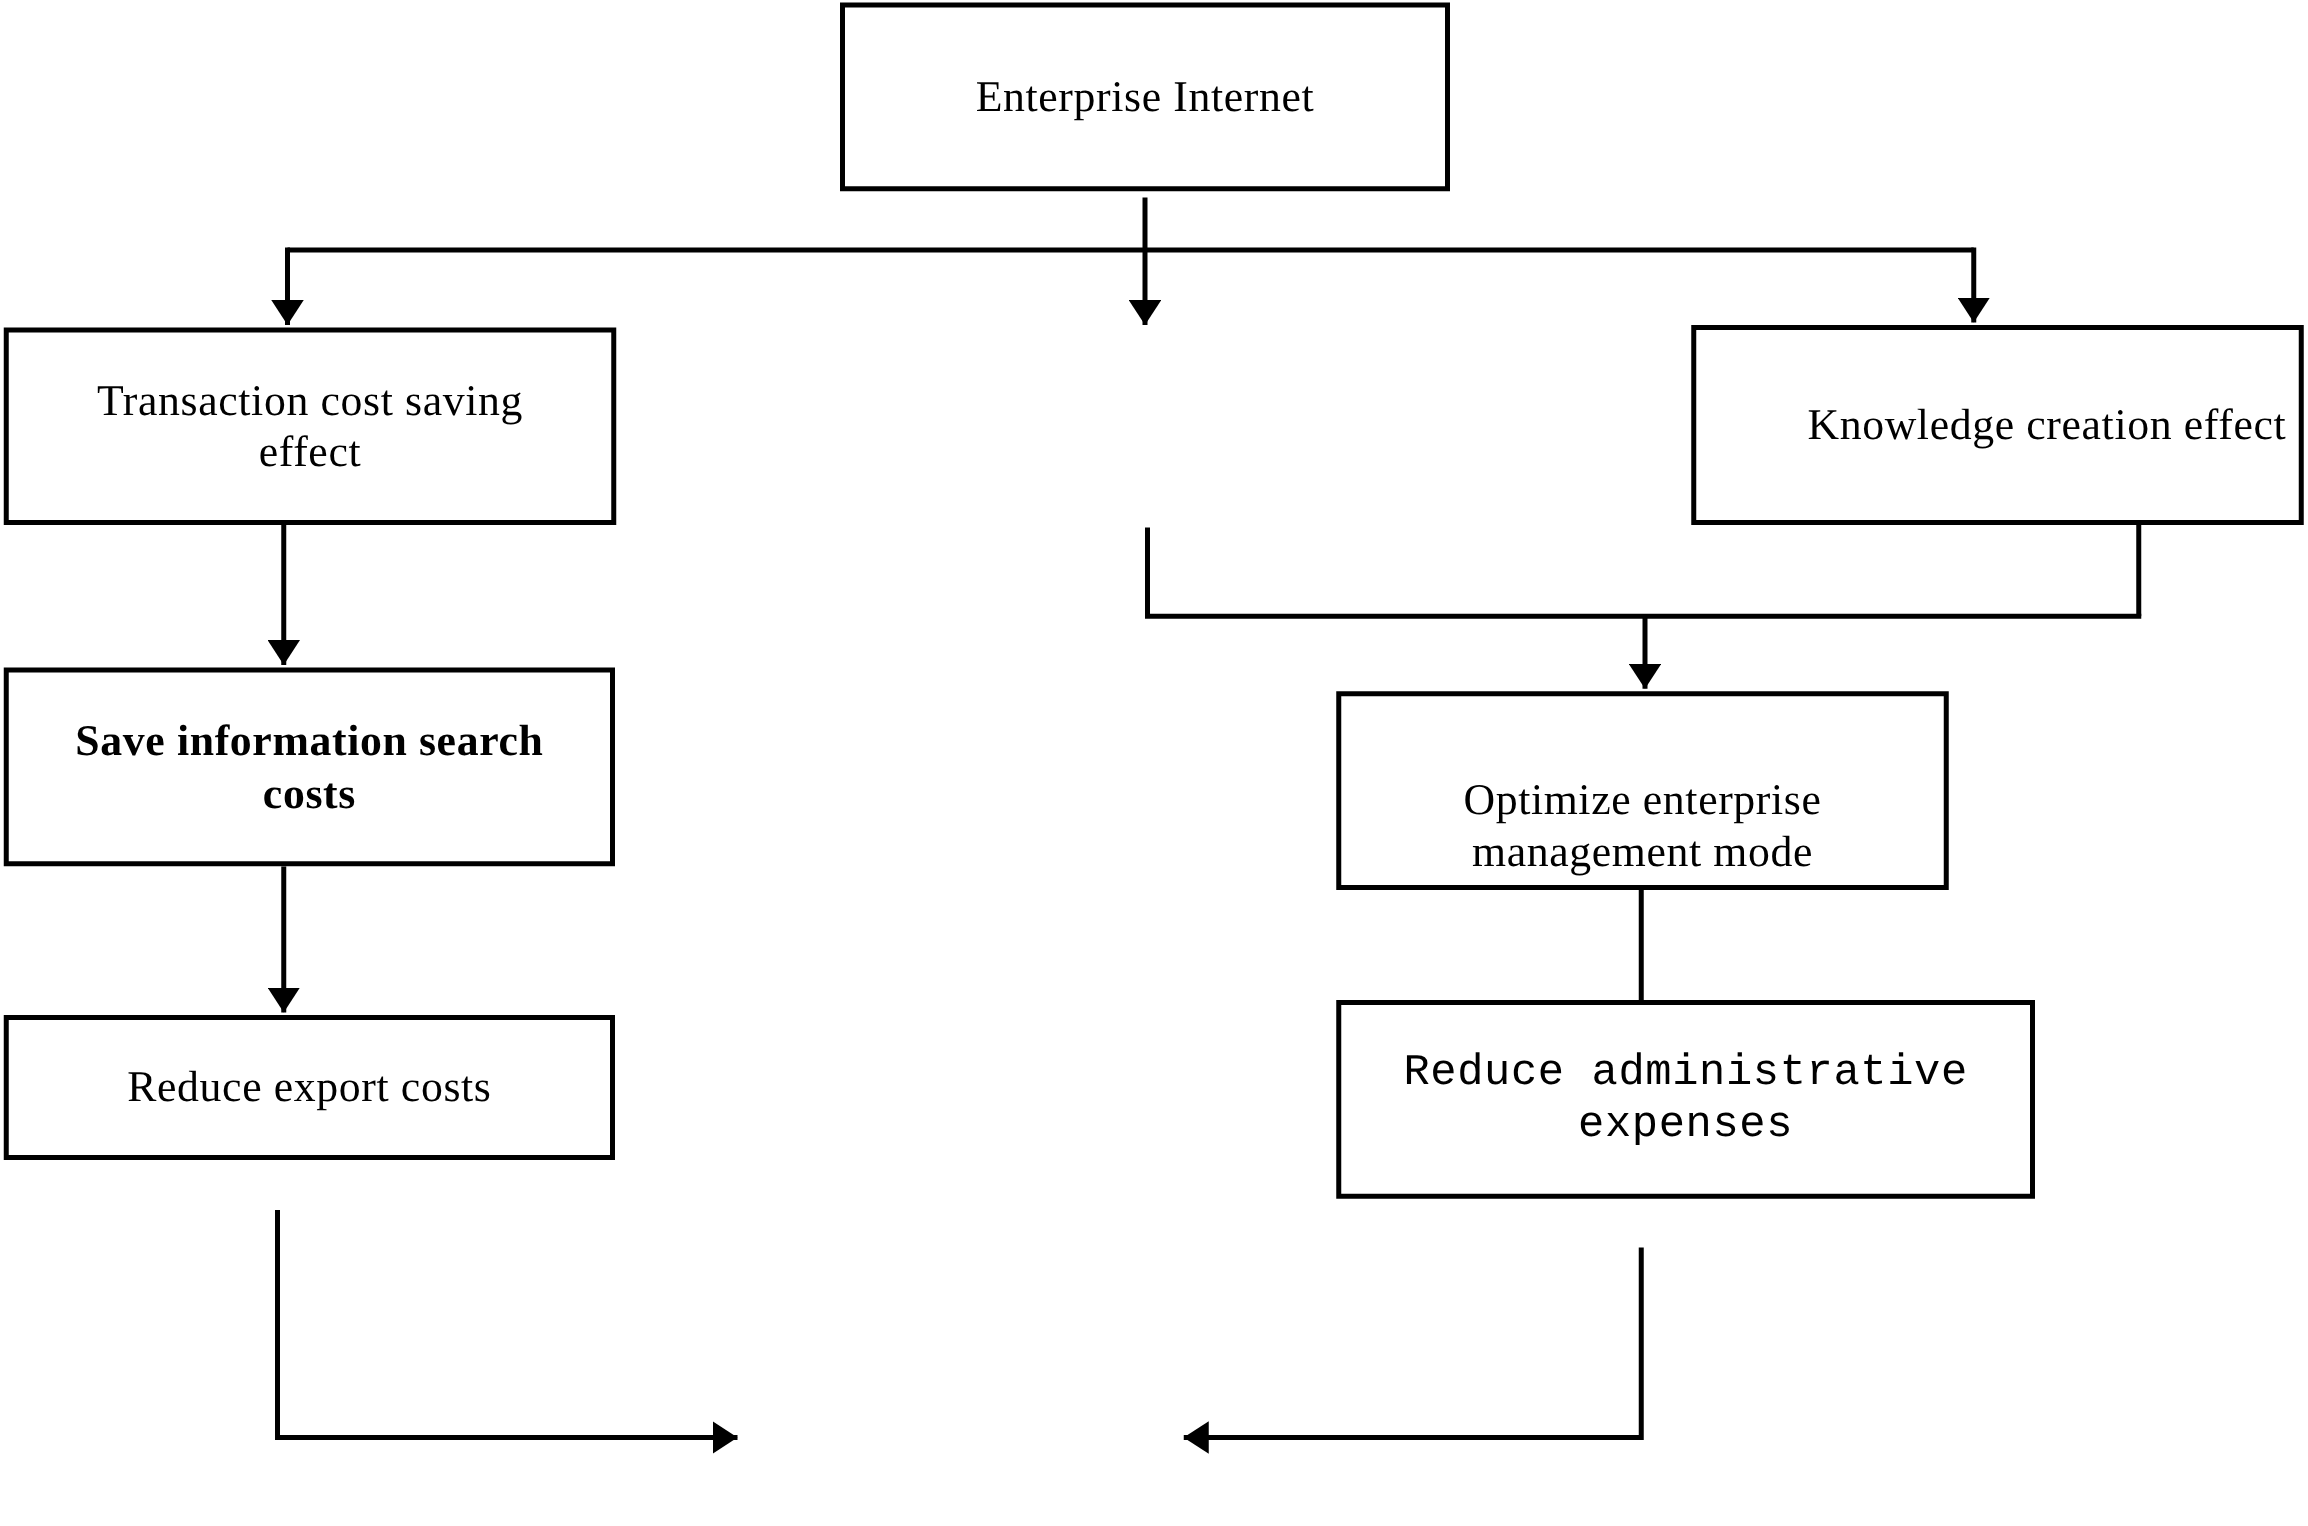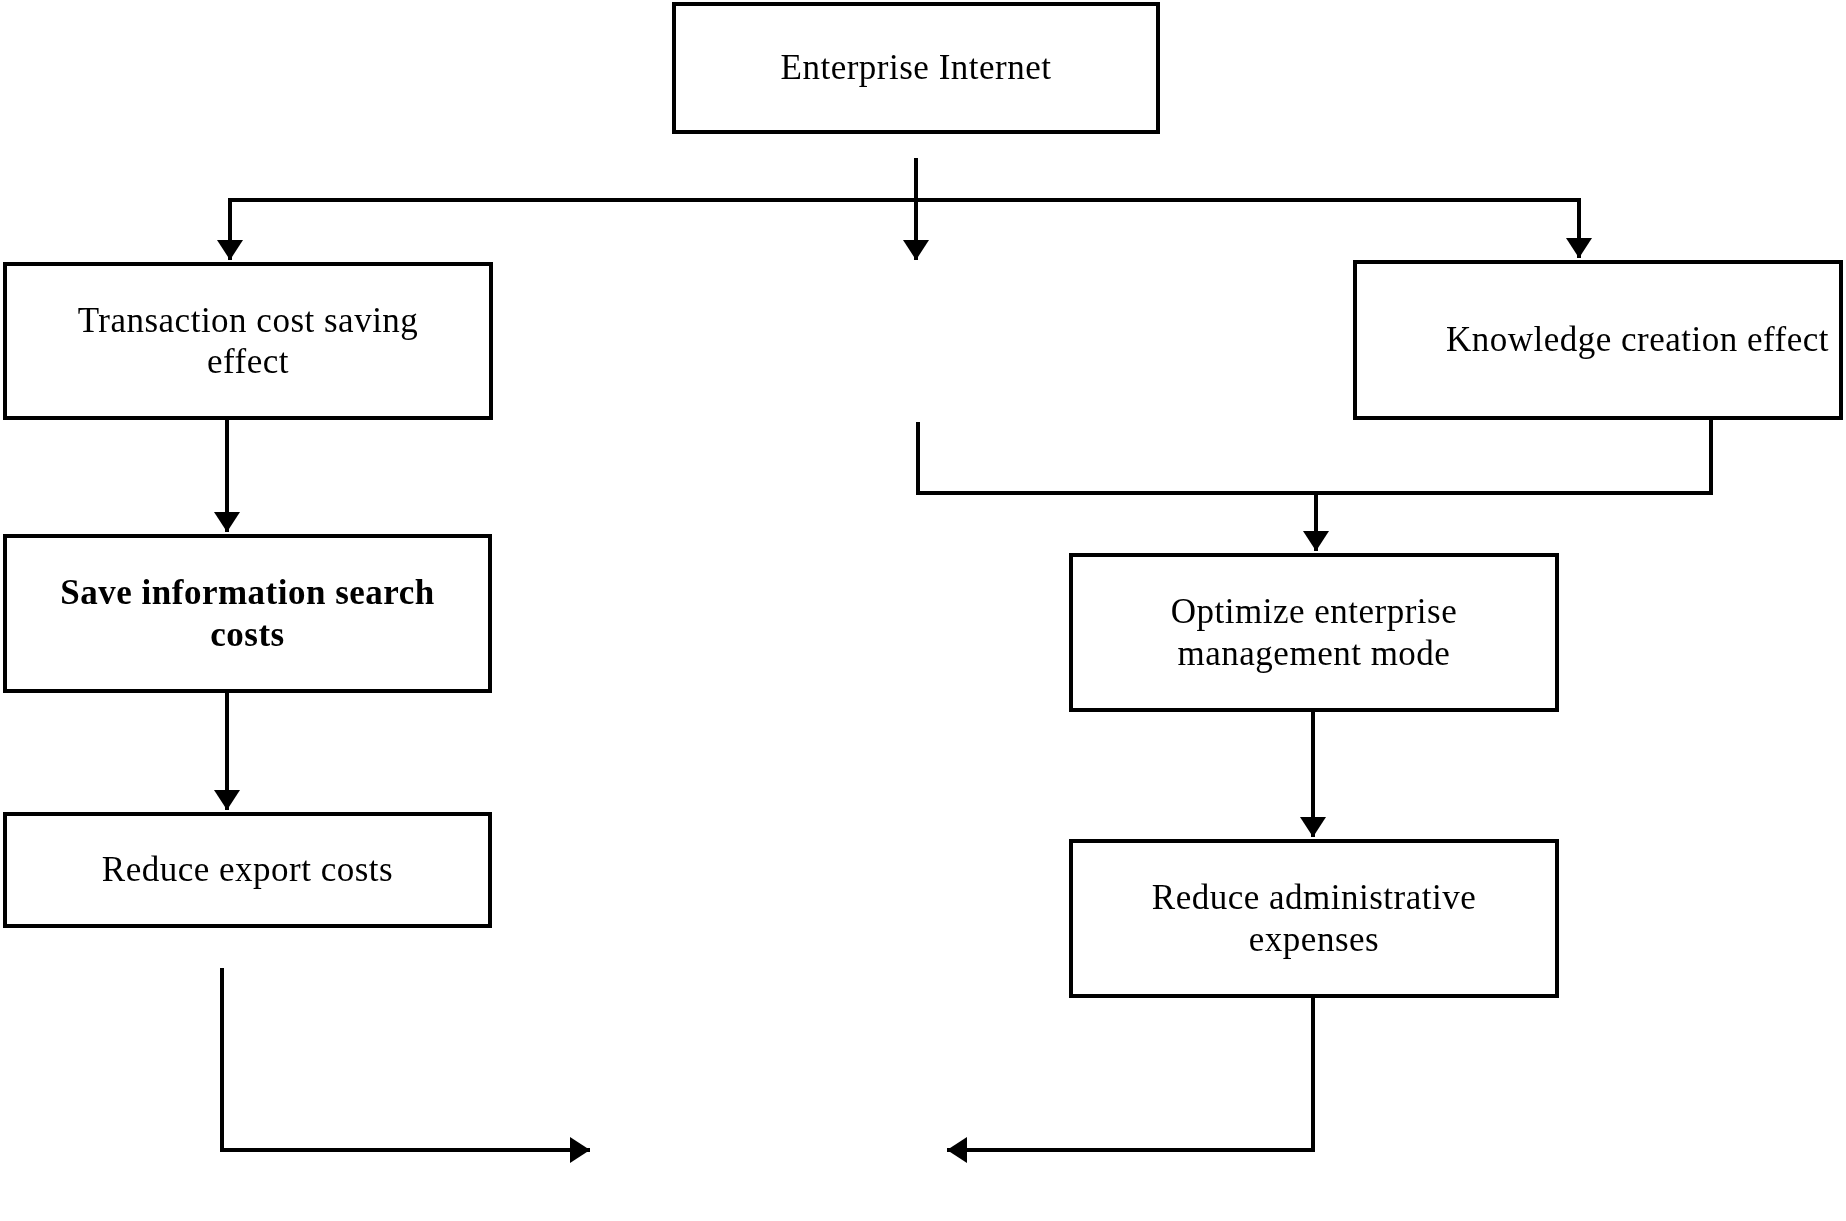--- a/index.html
+++ b/index.html
@@ -72,21 +72,21 @@
 
     <path d="M918,422 L918,493"></path>
     <path d="M1711,420 L1711,493"></path>
     <path d="M916,493 L1713,493"></path>
     <path d="M1316,493 L1316,551" marker-end="url(#arrow)"></path>
 
     <path d="M1313,712 L1313,837" marker-end="url(#arrow)"></path>
     <path d="M1313,998 L1313,1150 L947,1150" marker-end="url(#arrow)"></path>
   </svg>
 
-  <div class="node" style="left:672px; top:2px; width:488px; height:132px;">
+  <div class="node" style="left:672px; top:2px; width:488px; height:151px;">
     <span>Enterprise Internet</span>
   </div>
 
   <div class="node" style="left:3px; top:262px; width:490px; height:158px;justify-content:center;">
     <span>Transaction cost saving
 effect</span>
   </div>
 
 
   <div class="node" style="left:1353px; top:260px; width:490px; height:160px;justify-content:flex-end;">
@@ -95,24 +95,24 @@
 
   <div class="node" style="left:3px; top:534px; width:489px; height:159px;font-weight:bold;">
     <span>Save information search
 costs</span>
   </div>
 
   <div class="node" style="left:3px; top:812px; width:489px; height:116px;">
     <span>Reduce export costs</span>
   </div>
 
-  <div class="node" style="left:1069px; top:553px; width:490px; height:159px;">
+  <div class="node" style="left:1069px; top:553px; width:490px; height:159px;align-items:flex-end;">
     <span>Optimize enterprise
 management mode</span>
   </div>
 
-  <div class="node" style="left:1069px; top:839px; width:490px; height:159px;">
+  <div class="node" style="left:1069px; top:800px; width:559px; height:159px;font-family:Liberation Mono, monospace;">
     <span>Reduce administrative
 expenses</span>
   </div>
 
 
 </div>
 
 </body></html>

